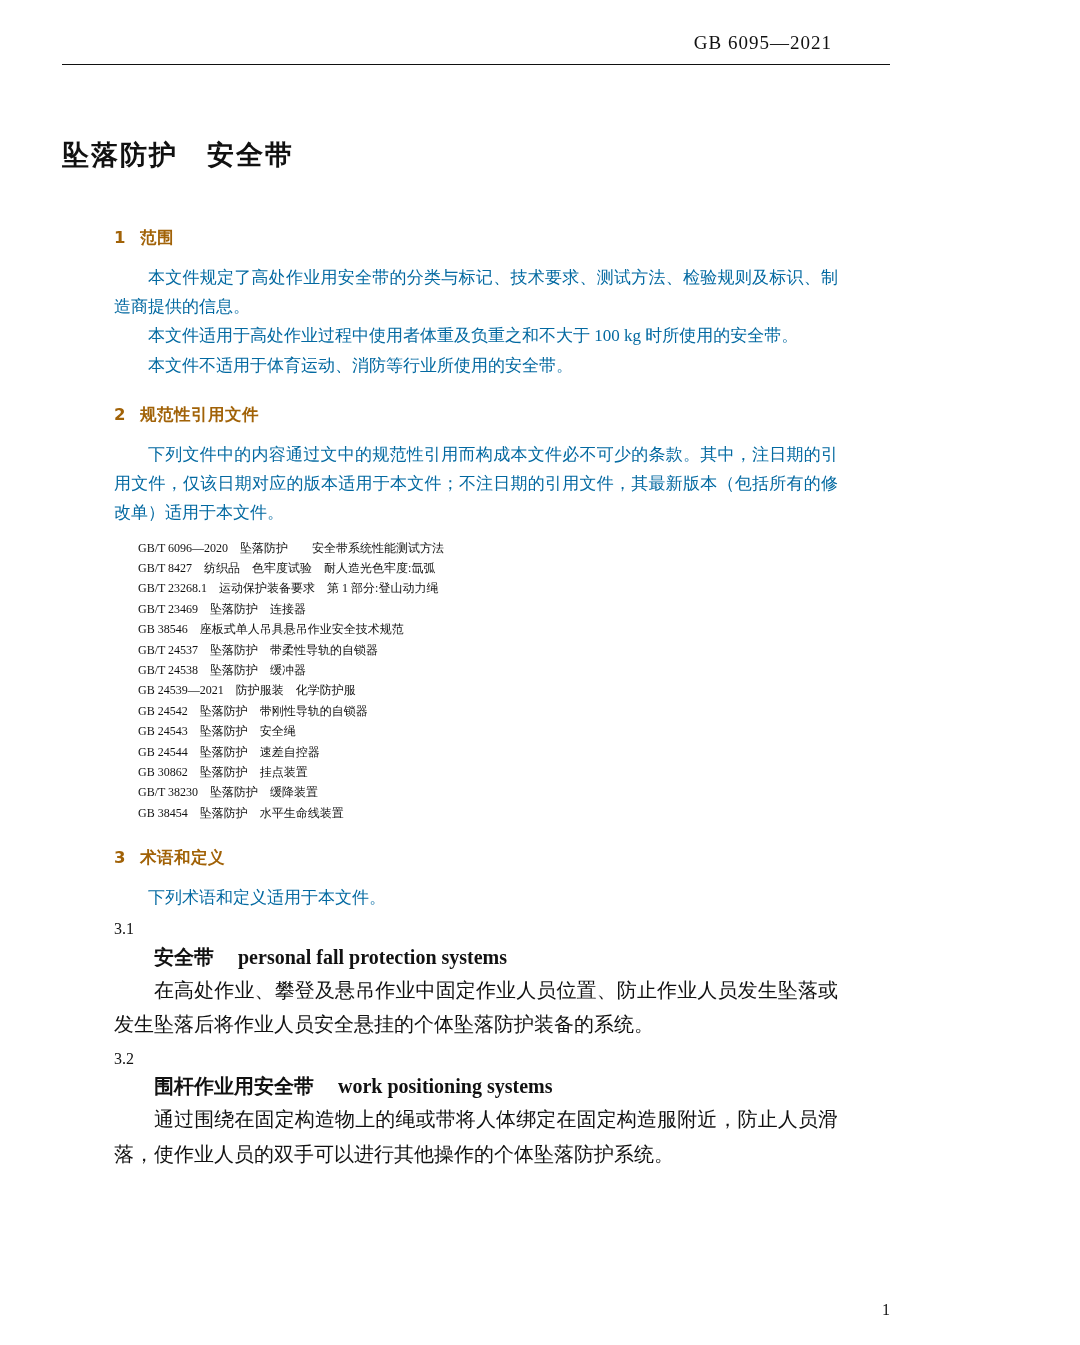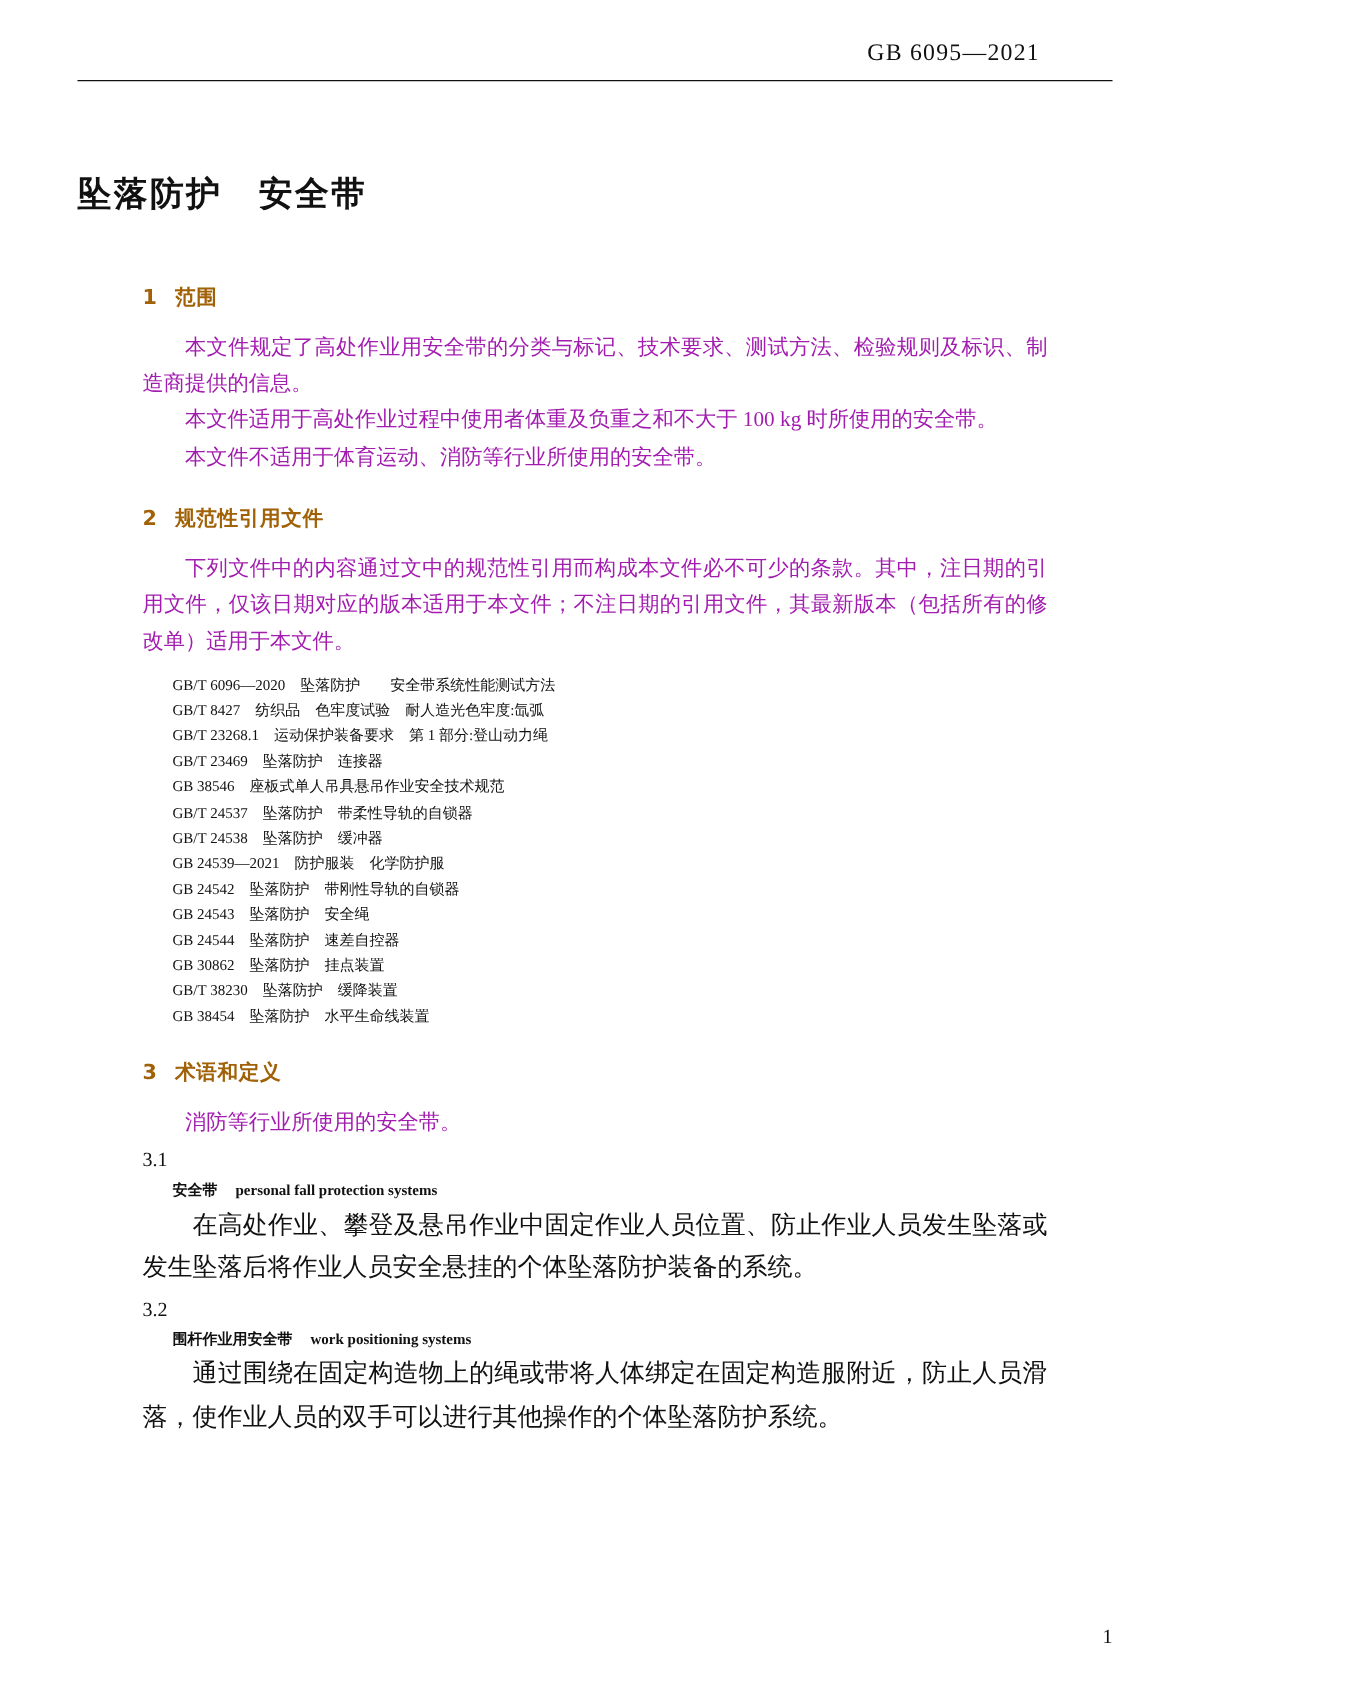--- a/index.html
+++ b/index.html
@@ -58,21 +58,21 @@
   .sec-head .num {
     display: inline-block;
     min-width: 26px;
   }
   .para {
     font-size: 17px;
     line-height: 1.72;
     text-indent: 2em;
     margin: 0;
     text-align: justify;
-    color: #a21caf;
+    color: #0369a1;
   }
   .block-gap { height: 24px; }
   .ref-list {
     margin: 10px 0 0 0;
     padding: 0;
     list-style: none;
   }
   .ref-list li {
     font-size: 12px;
     line-height: 1.70;
@@ -82,21 +82,21 @@
   }
   .term-num {
     font-size: 16px;
     line-height: 1.6;
     margin: 4px 0 0 0;
     color: #111;
   }
   .term-name {
     font-family: "DejaVu Sans", "Liberation Sans", sans-serif;
     font-weight: bold;
-    font-size: 12px;
+    font-size: 20px;
     text-indent: 2em;
     margin: 2px 0 2px 0;
     color: #111;
   }
   .term-name .en {
     font-family: "Liberation Serif", serif;
     font-weight: bold;
     padding-left: 1.2em;
   }
   .term-def {
@@ -159,21 +159,21 @@
       <li>GB 30862　坠落防护　挂点装置</li>
       <li>GB/T 38230　坠落防护　缓降装置</li>
       <li>GB 38454　坠落防护　水平生命线装置</li>
     </ul>
 
     <div class="block-gap"></div>
 
     <div class="sec-head">
       <span class="num">3</span><span>术语和定义</span>
     </div>
-    <p class="para">消防等行业所使用的安全带。</p>
+    <p class="para">下列术语和定义适用于本文件。</p>
 
     <p class="term-num">3.1</p>
     <p class="term-name">
       <span>安全带</span><span class="en">personal fall protection systems</span>
     </p>
     <p class="term-def">在高处作业、攀登及悬吊作业中固定作业人员位置、防止作业人员发生坠落或发生坠落后将作业人员安全悬挂的个体坠落防护装备的系统。</p>
 
     <p class="term-num">3.2</p>
     <p class="term-name">
       <span>围杆作业用安全带</span><span class="en">work positioning systems</span>

